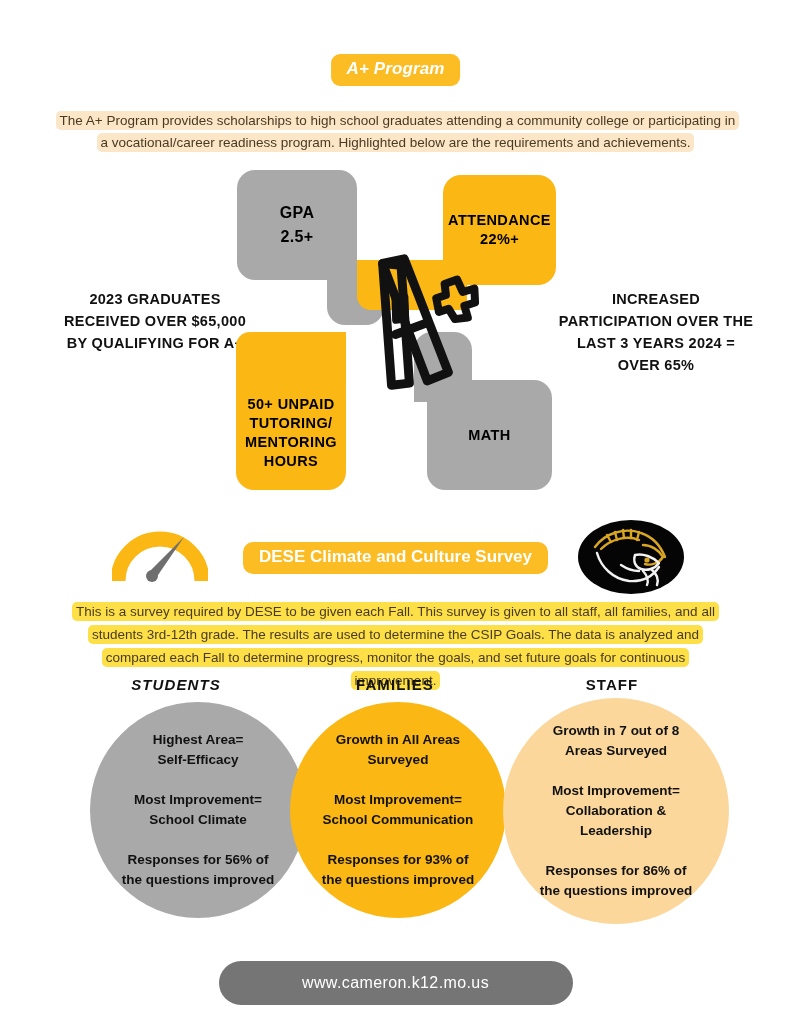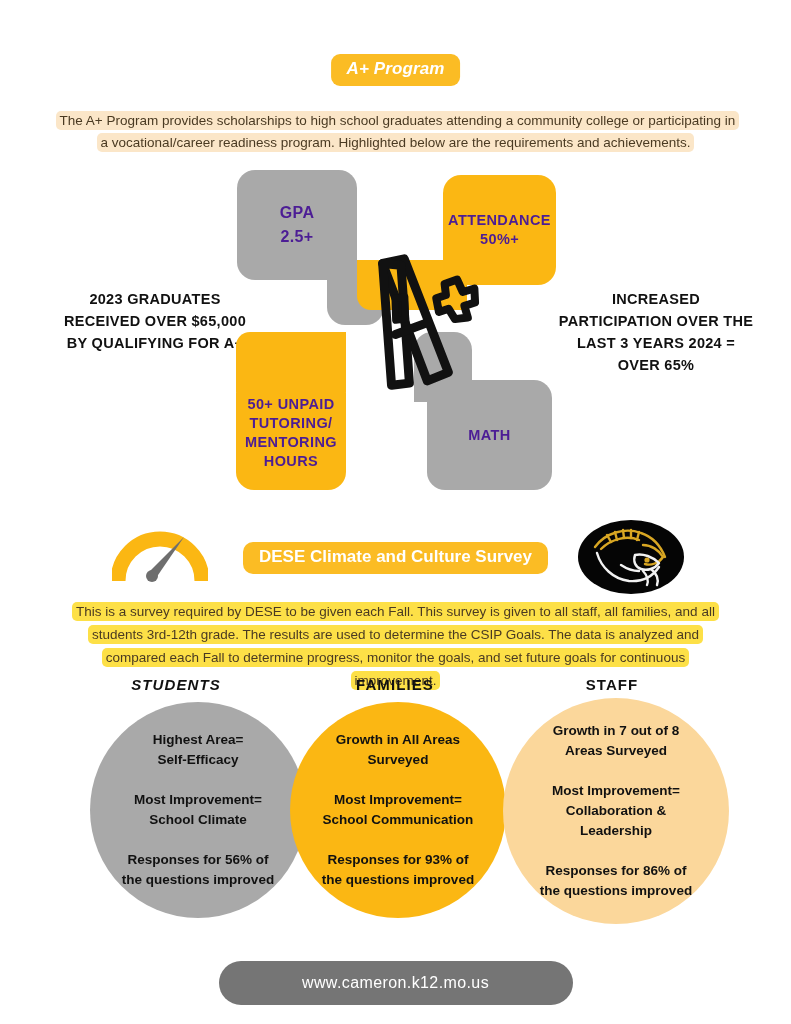--- a/index.html
+++ b/index.html
@@ -62,21 +62,21 @@
     width: 791px;
     height: 340px;
   }
 
   .piece {
     position: absolute;
     display: flex;
     align-items: center;
     justify-content: center;
     text-align: center;
-    color: #4c1d95;
+    color: #000000;
     font-weight: bold;
     font-size: 14.5px;
     line-height: 19px;
     letter-spacing: .4px;
   }
   .piece .ptext { position: relative; z-index: 4; padding: 0 6px; }
 
   .piece.gray  { background: #a9a9a9; }
   .piece.gold  { background: #fbb713; }
 
@@ -278,21 +278,21 @@
   <div class="piece gray" id="piece-gpa">
     <div class="ptext">
       <div>GPA</div>
       <div>2.5+</div>
     </div>
   </div>
 
   <div class="piece gold" id="piece-att">
     <div class="ptext">
       <div>ATTENDANCE</div>
-      <div>50%+</div>
+      <div>22%+</div>
     </div>
   </div>
 
   <div class="piece gold" id="piece-tut">
     <div class="ptext">
       <div>50+ UNPAID</div>
       <div style="white-space:pre-line">TUTORING/
 MENTORING
 HOURS</div>
     </div>

